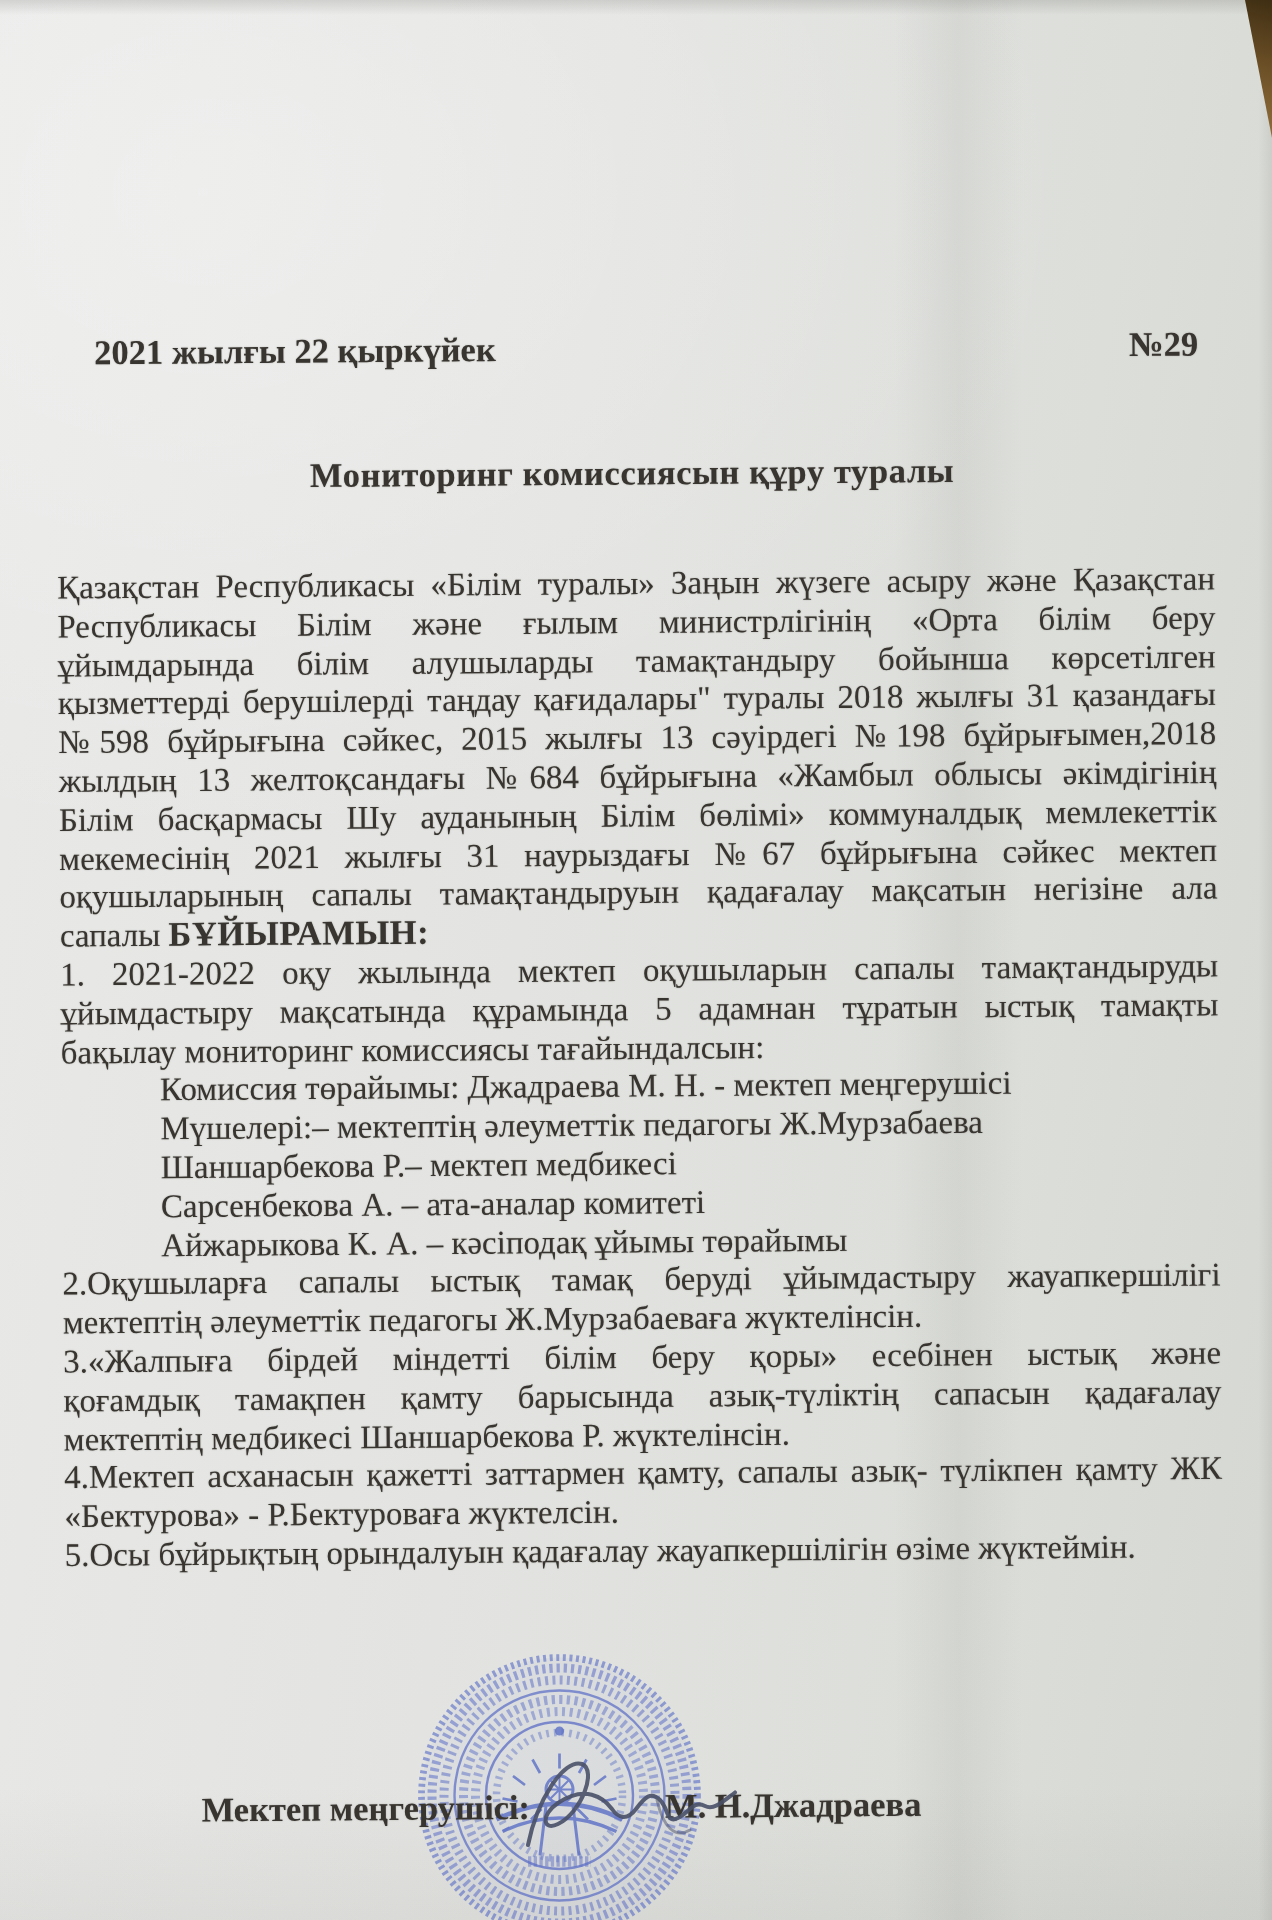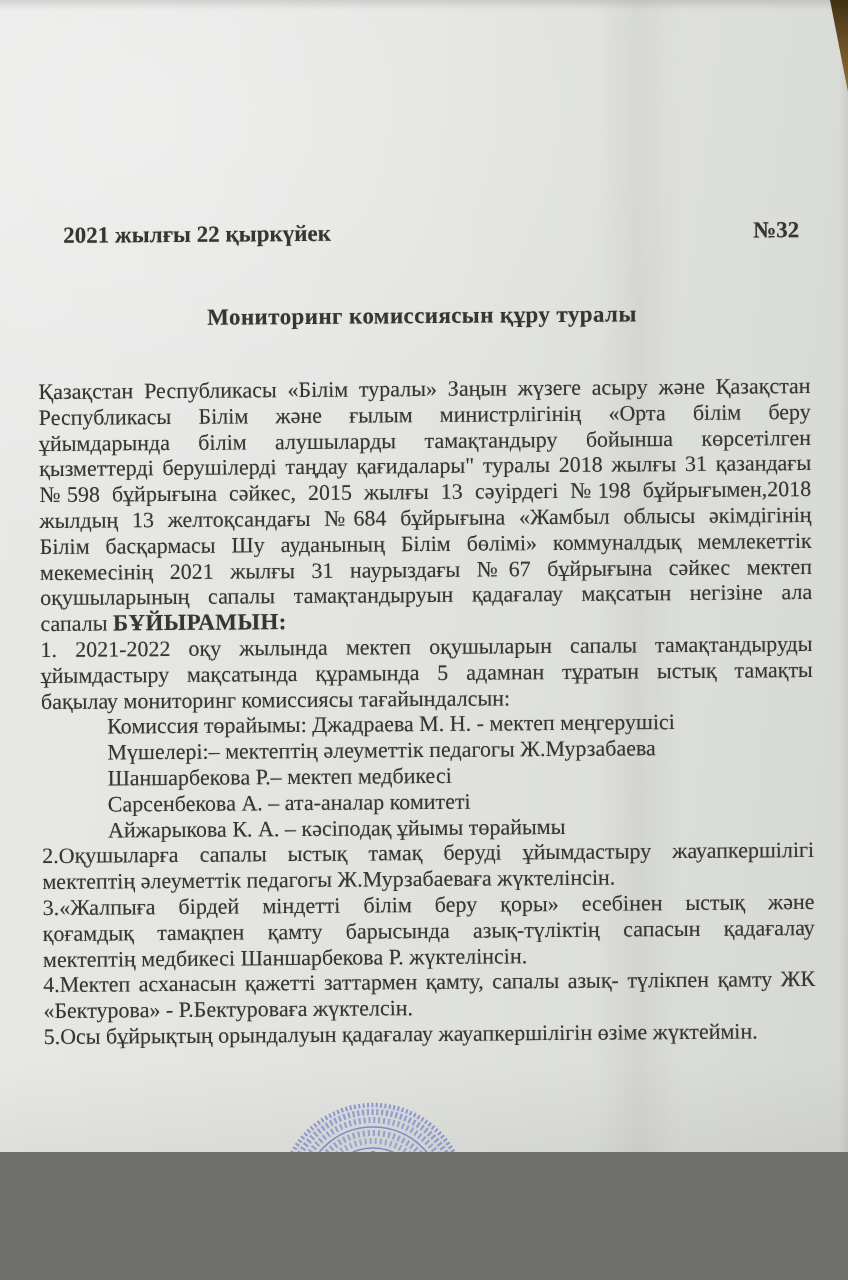--- a/index.html
+++ b/index.html
@@ -1,18 +1,18 @@
 <!DOCTYPE html>
 <html style="--ink: #38342f; --stamp-blue: #5b6ec6; --signature-ink: #4a5168; --paper: #e2e3e0;"><head>
 <meta charset="utf-8">
 <style>
   html,body{margin:0;padding:0;}
   body{width:848px;height:1280px;overflow:hidden;background:#6e6e6a;}
   .photo{
-    position:relative;width:848px;height:1152px;overflow:hidden;
+    position:relative;width:848px;height:1280px;overflow:hidden;
     background:
       radial-gradient(ellipse 950px 720px at 16% 10%, rgba(255,255,255,.30), rgba(255,255,255,0) 62%),
       linear-gradient(97deg,#e9eae8 0%,#e3e4e1 42%,#dcdeda 76%,#d5d7d3 100%);
     font-family:"Liberation Serif","DejaVu Serif",serif;
   }
   .top-shade{position:absolute;top:0;left:0;right:0;height:10px;
     background:linear-gradient(180deg,rgba(70,70,66,.16),rgba(70,70,66,0));}
   .crease{position:absolute;top:0;bottom:0;left:596px;width:86px;
     background:linear-gradient(90deg,rgba(100,100,94,0),rgba(100,100,94,.08) 50%,rgba(100,100,94,0));}
   .bottom-shade{position:absolute;left:0;right:0;bottom:0;height:90px;
@@ -76,21 +76,21 @@
         <path d="M88 104 L84 137 M106 104 L110 137" stroke-width="2"></path>
         <circle cx="97" cy="54" r="3" fill="#5b6ec6" stroke="none"></circle>
         <path d="M76 141 h42" stroke-width="7" stroke-dasharray="2.2 1.6" opacity="0.6"></path>
       </g>
     </g>
   </svg>
 
   <div class="doc">
     <div class="dateline">
       <span>2021 жылғы 22 қыркүйек</span>
-      <span>№32</span>
+      <span>№29</span>
     </div>
     <div class="title">Мониторинг комиссиясын құру туралы</div>
 
     <div class="bodytext">
       <div>
           <div class="jline">Қазақстан Республикасы «Білім туралы» Заңын жүзеге асыру және Қазақстан</div>
           <div class="jline">Республикасы Білім және ғылым министрлігінің «Орта білім беру</div>
           <div class="jline">ұйымдарында білім алушыларды тамақтандыру бойынша көрсетілген</div>
           <div class="jline">қызметтерді берушілерді таңдау қағидалары" туралы 2018 жылғы 31 қазандағы</div>
           <div class="jline">№598 бұйрығына сәйкес, 2015 жылғы 13 сәуірдегі №198 бұйрығымен,2018</div>

